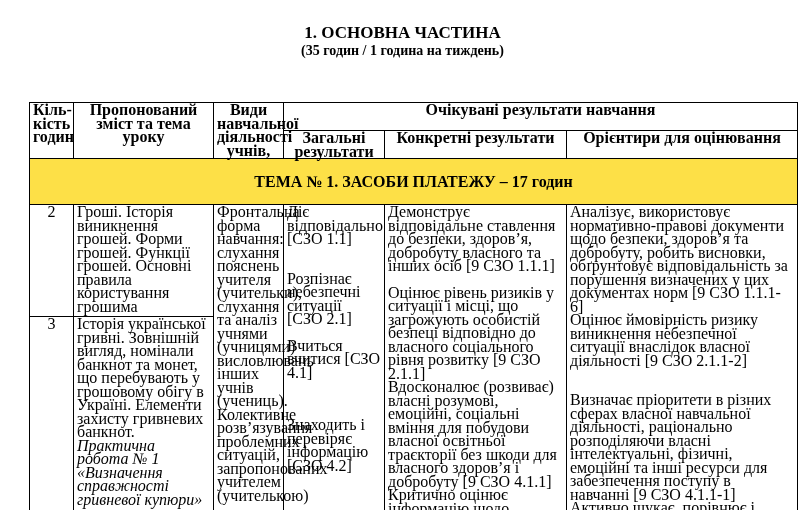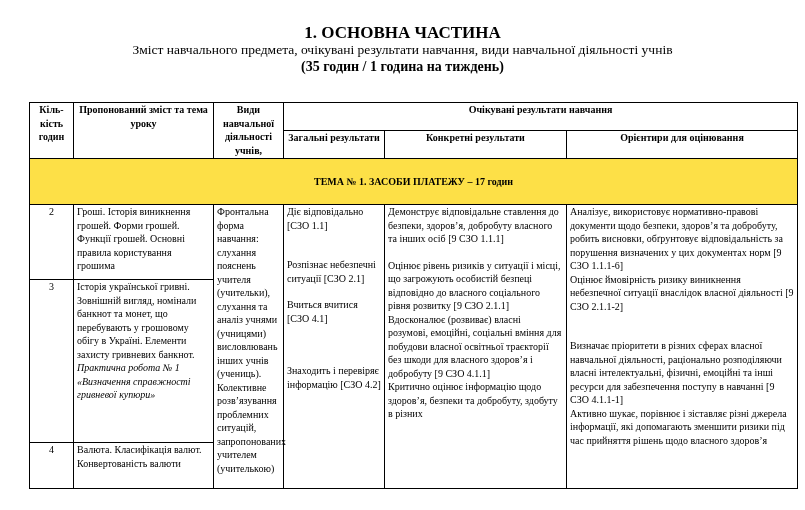--- a/index.html
+++ b/index.html
@@ -4,39 +4,38 @@
 <style>
   html, body { margin: 0; padding: 0; background: #ffffff; }
   body { width: 805px; height: 510px; overflow: hidden; position: relative; font-family: "Liberation Serif", "DejaVu Serif", serif; color: #000; }
   .titles { position: absolute; left: 0; top: 24px; width: 805px; text-align: center; }
   .t1 { font-weight: bold; font-size: 17px; line-height: 18px; }
   .t2 { font-size: 13.5px; line-height: 16px; }
   .t3 { font-weight: bold; font-size: 14px; line-height: 17px; }
   .t4 { font-weight: bold; font-size: 14px; line-height: 17px; }
 
   table.doc { position: absolute; left: 29px; top: 102px; width: 768px; border-collapse: collapse; table-layout: fixed; }
-  table.doc td, table.doc th { border: 1px solid #000; vertical-align: top; padding: 0 3px; font-size: 10px; line-height: 13.5px; }
+  table.doc td, table.doc th { border: 1px solid #000; vertical-align: top; padding: 0 3px; font-size: 16px; line-height: 13.5px; }
   th { font-weight: bold; text-align: center; }
   .h-small { font-size: 11.5px; line-height: 12.5px; }
   .theme { background: #fde047; height: 45px; text-align: center; vertical-align: middle !important; font-weight: bold; font-size: 15px; }
   .num { text-align: center; }
   .cell-body { font-size: 11.5px; line-height: 13px; }
   .rowA td { height: 74px; }
   .rowB td { height: 162px; }
   .rowC td { height: 45px; }
   .blk { display: block; }
   .gap { display: block; height: 13px; }
   .ital { font-style: italic; text-align: center; }
 </style>
 </head>
 <body>
 
 <div class="titles">
   <div class="t1">1.  ОСНОВНА ЧАСТИНА</div>
-  <div class="t2">Зміст навчального предмета, очікувані результати навчання, види навчальної діяльності учнів</div>
   <div class="t4">(35 годин / 1 година на тиждень)</div>
 </div>
 
 <table class="doc">
   <colgroup>
     <col style="width:44px">
     <col style="width:140px">
     <col style="width:70px">
     <col style="width:101px">
     <col style="width:182px">

